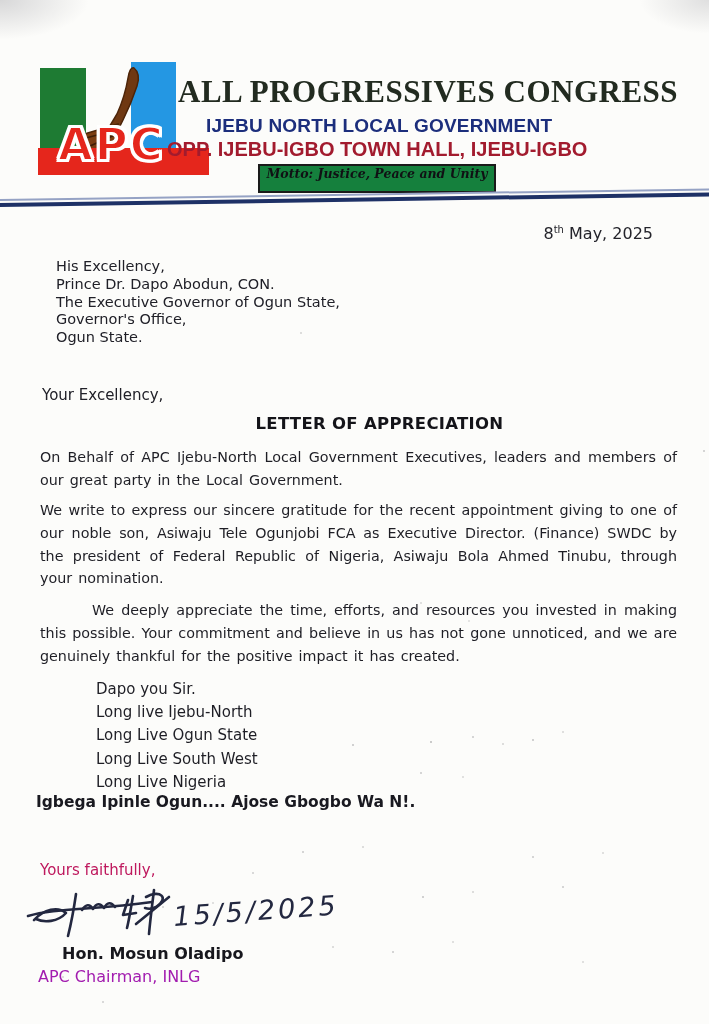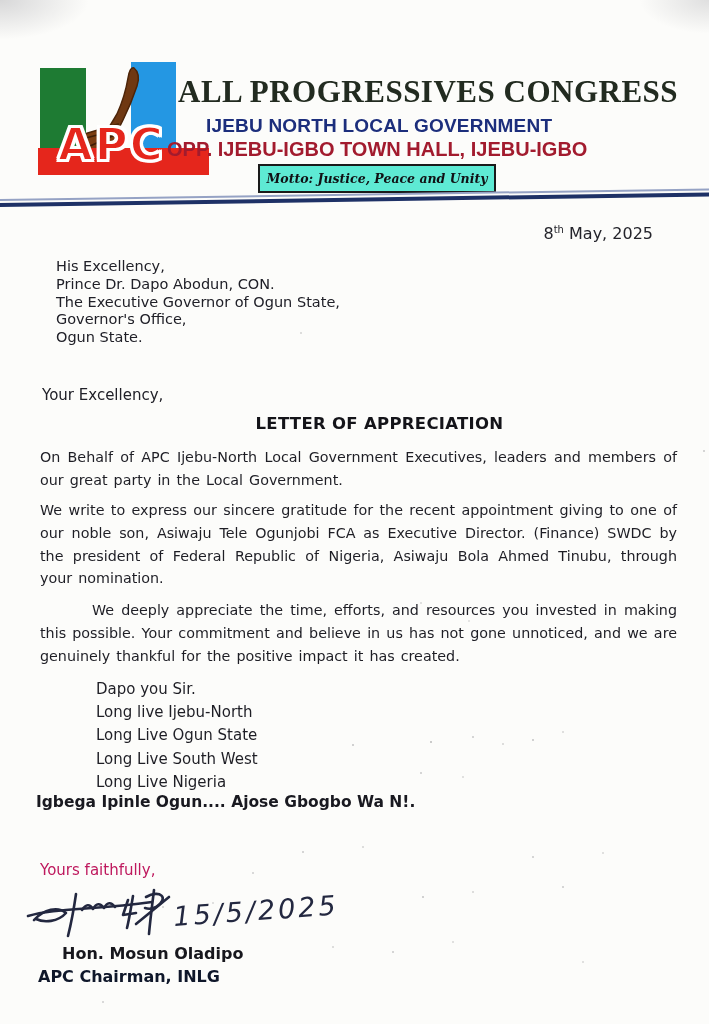--- a/index.html
+++ b/index.html
@@ -50,22 +50,22 @@
   .hdr-party{position:absolute;left:178px;top:74px;white-space:nowrap;
     font-family:Liberation Serif, serif;font-weight:bold;font-size:31px;
     letter-spacing:.5px;color:#222b20;}
   .hdr-chapter{position:absolute;left:206px;top:115px;white-space:nowrap;
     font-family:"Liberation Sans",sans-serif;font-weight:bold;font-size:19px;
     letter-spacing:.2px;color:#1c2e7c;}
   .hdr-addr{position:absolute;left:167px;top:138px;white-space:nowrap;
     font-family:"Liberation Sans",sans-serif;font-weight:bold;font-size:20px;
     color:#a21b2e;}
   .motto-box{position:absolute;left:258px;top:164px;width:234px;height:25px;
-    border:2px solid #1a1a1a;background:#5eead4;
-    display:flex;align-items:center;justify-content:center;}
+    border:2px solid #1a1a1a;background:#15803d;
+    display:flex;align-items:flex-start;justify-content:center;}
   .motto-text{font-family:"DejaVu Serif",serif;font-style:italic;font-weight:bold;
     font-size:12.5px;color:#101014;white-space:nowrap;}
   .rule{position:absolute;left:-4px;top:199px;width:718px;
     transform:rotate(-0.85deg);transform-origin:left center;}
   .rule-light{height:2px;background:#95a2c4;margin-bottom:2px;}
   .rule-dark{height:4px;background:#1e3166;}
   
   .date-line{position:absolute;right:56px;top:224px;font-size:16px;color:#24242b;}
   .date-line sup{font-size:10px;vertical-align:super;}
   .address{position:absolute;left:56px;top:258px;font-size:14.5px;line-height:17.8px;color:#202028;}
@@ -75,21 +75,21 @@
   .para{position:absolute;left:40px;width:637px;
     font-size:14.3px;line-height:22.8px;text-align:justify;word-spacing:1.5px;color:#1e1e25;}
   .para-1{top:446px;}
   .para-2{top:499px;}
   .para-3{top:599px;text-indent:52px;}
   .hails{position:absolute;left:96px;top:678px;font-size:15px;line-height:23.2px;color:#1e1e25;}
   .slogan{position:absolute;left:36px;top:793px;font-size:15.5px;font-weight:bold;color:#191920;}
   .valediction{position:absolute;left:40px;top:861px;font-size:15px;color:#be185d;}
   .signature{position:absolute;left:24px;top:882px;width:310px;height:66px;}
   .sig-name{position:absolute;left:38px;top:944px;font-size:16px;font-weight:bold;color:#17171d;margin-left:24px;}
-  .sig-title{position:absolute;left:38px;top:967px;font-size:16px;font-weight:bold;color:#0f172a;}
+  .sig-title{position:absolute;left:38px;top:967px;font-size:16px;font-weight:normal;color:#a21caf;}
 </style>
 </head>
 <body>
 
 <div class="page">
 
   <div class="corner-shade-left"></div>
   <div class="corner-shade-right"></div>
   <div class="noise"></div>
 

